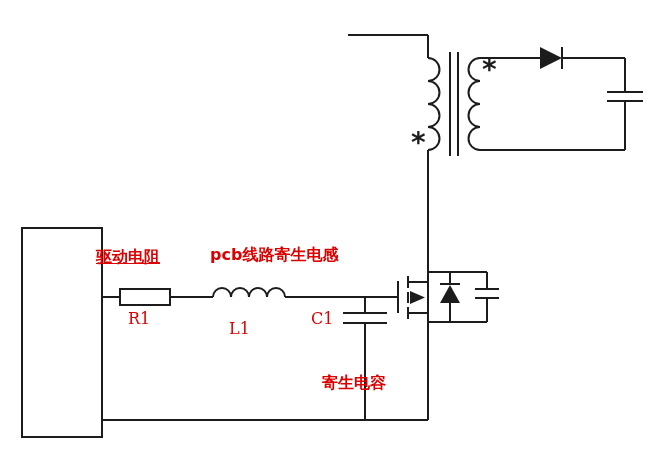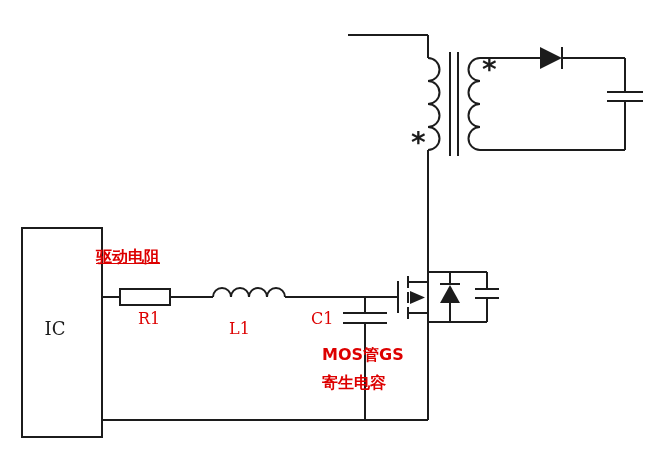--- a/index.html
+++ b/index.html
@@ -111,32 +111,31 @@
       <polygon class="solid" points="540,47 540,69 562,58"></polygon>
       <path class="wire" d="M562 47 V69"></path>
     </g>
 
     <g>
       <path class="wire" d="M607 92 H643"></path>
       <path class="wire" d="M607 101 H643"></path>
     </g>
   </svg>
 
-  <div class="lbl lbl-black" style="left:22px;top:320px;width:66px;text-align:center;">IC</div>
 
   <div class="lbl lbl-red-cn" style="left:96px;top:249px;text-decoration:underline;">驱动电阻</div>
 
-  <div class="lbl lbl-red-ref" style="left:138px;top:311px;">R1</div>
+  <div class="lbl lbl-red-ref" style="left:128px;top:311px;">R1</div>
 
+  <div class="lbl lbl-red-cn" style="left:210px;top:247px;">pcb线路寄生电感</div>
 
   <div class="lbl lbl-red-ref" style="left:229px;top:311px;margin-top:10px;">L1</div>
 
   <div class="lbl lbl-red-ref" style="left:311px;top:311px;">C1</div>
 
-  <div class="lbl lbl-red-cn" style="left:322px;top:347px;">MOS管GS</div>
 
   <div class="lbl lbl-red-cn" style="left:322px;top:375px;text-align:right;">寄生电容</div>
 
   <div class="lbl dot-mark" style="left:411px;top:129px;">*</div>
 
   <div class="lbl dot-mark" style="left:482px;top:56px;">*</div>
 
 </div>
 
 </body></html>

